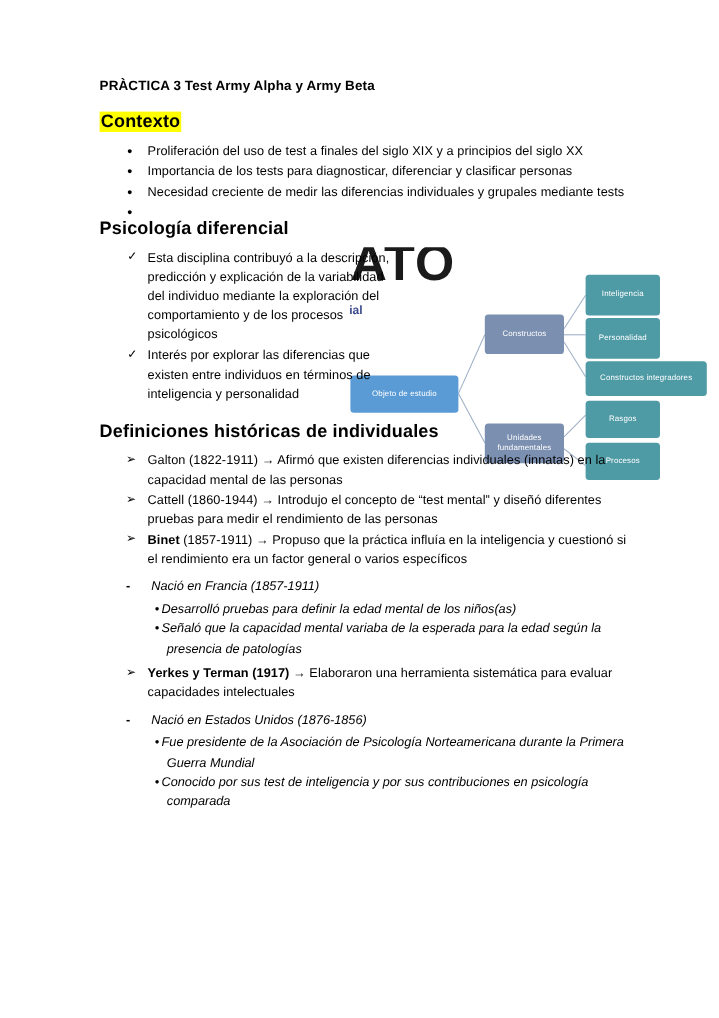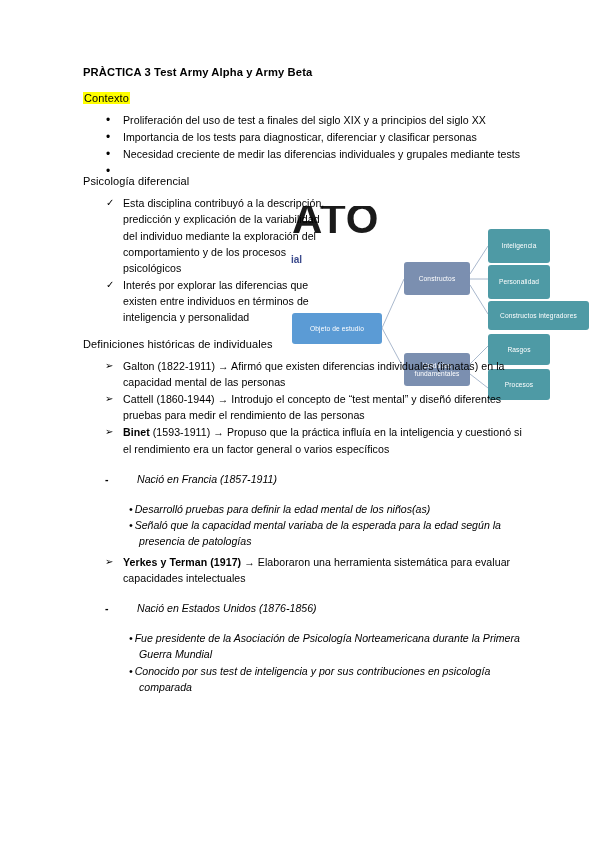--- a/index.html
+++ b/index.html
@@ -30,22 +30,22 @@
 
   
   .doc-title {
     font-size: 11.2px;
     font-weight: bold;
     line-height: 1.45;
     letter-spacing: 0.01em;
     margin: 0 0 11px 0;
   }
   .section-head {
-    font-size: 11px;
-    font-weight: normal;
+    font-size: 15px;
+    font-weight: bold;
     line-height: 1.45;
     margin: 0 0 5px 0;
     letter-spacing: 0.01em;
   }
   .section-head.highlight > span {
     background: #ffff00;
     padding: 0 1px;
   }
   .section-head.spaced { margin-top: 12px; }
 
@@ -89,21 +89,21 @@
     left: 22px;
     top: 0px;
     font-size: 10.6px;
     line-height: 1.52;
     font-weight: bold;
   }
   .dashgroup .dash-title {
     font-size: 10.6px;
     font-style: italic;
     line-height: 1.52;
-    margin: 14px;
+    margin: 3px;
   }
   .dashgroup .subitem {
     font-size: 10.6px;
     font-style: italic;
     line-height: 1.54;
     margin: 0;
     padding-left: 10px;
     text-indent: -10px;
     margin-left: 6px;
   }
@@ -256,21 +256,21 @@
       <li>
         <span class="bullet">➢</span>
         <span>Galton (1822-1911)</span><span> → Afirmó que existen diferencias individuales (innatas) en la capacidad mental de las personas</span>
       </li>
       <li>
         <span class="bullet">➢</span>
         <span>Cattell (1860-1944)</span><span> → Introdujo el concepto de “test mental” y diseñó diferentes pruebas para medir el rendimiento de las personas</span>
       </li>
       <li>
         <span class="bullet">➢</span>
-        <span class="bold">Binet</span><span> (1593-1911) → Propuso que la práctica influía en la inteligencia y cuestionó si el rendimiento era un factor general o varios específicos</span>
+        <span class="bold">Binet</span><span> (1857-1911) → Propuso que la práctica influía en la inteligencia y cuestionó si el rendimiento era un factor general o varios específicos</span>
       </li>
     </ul>
 
     <div class="dashgroup">
       <span class="dash">-</span>
       <p class="dash-title">Nació en Francia (1857-1911)</p>
       <p class="subitem"><span class="sb">•</span><span>Desarrolló pruebas para definir la edad mental de los niños(as)</span></p>
       <p class="subitem"><span class="sb">•</span><span>Señaló que la capacidad mental variaba de la esperada para la edad según la presencia de patologías</span></p>
     </div>
 

